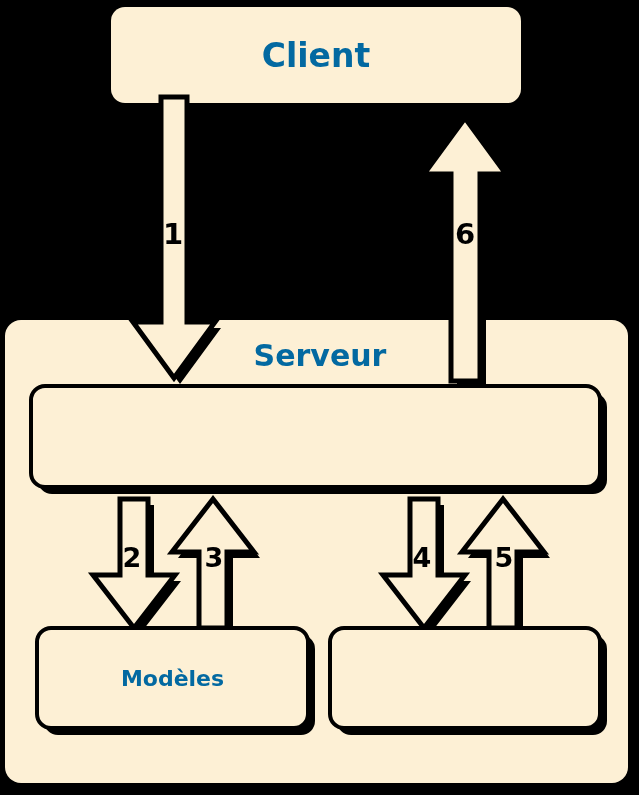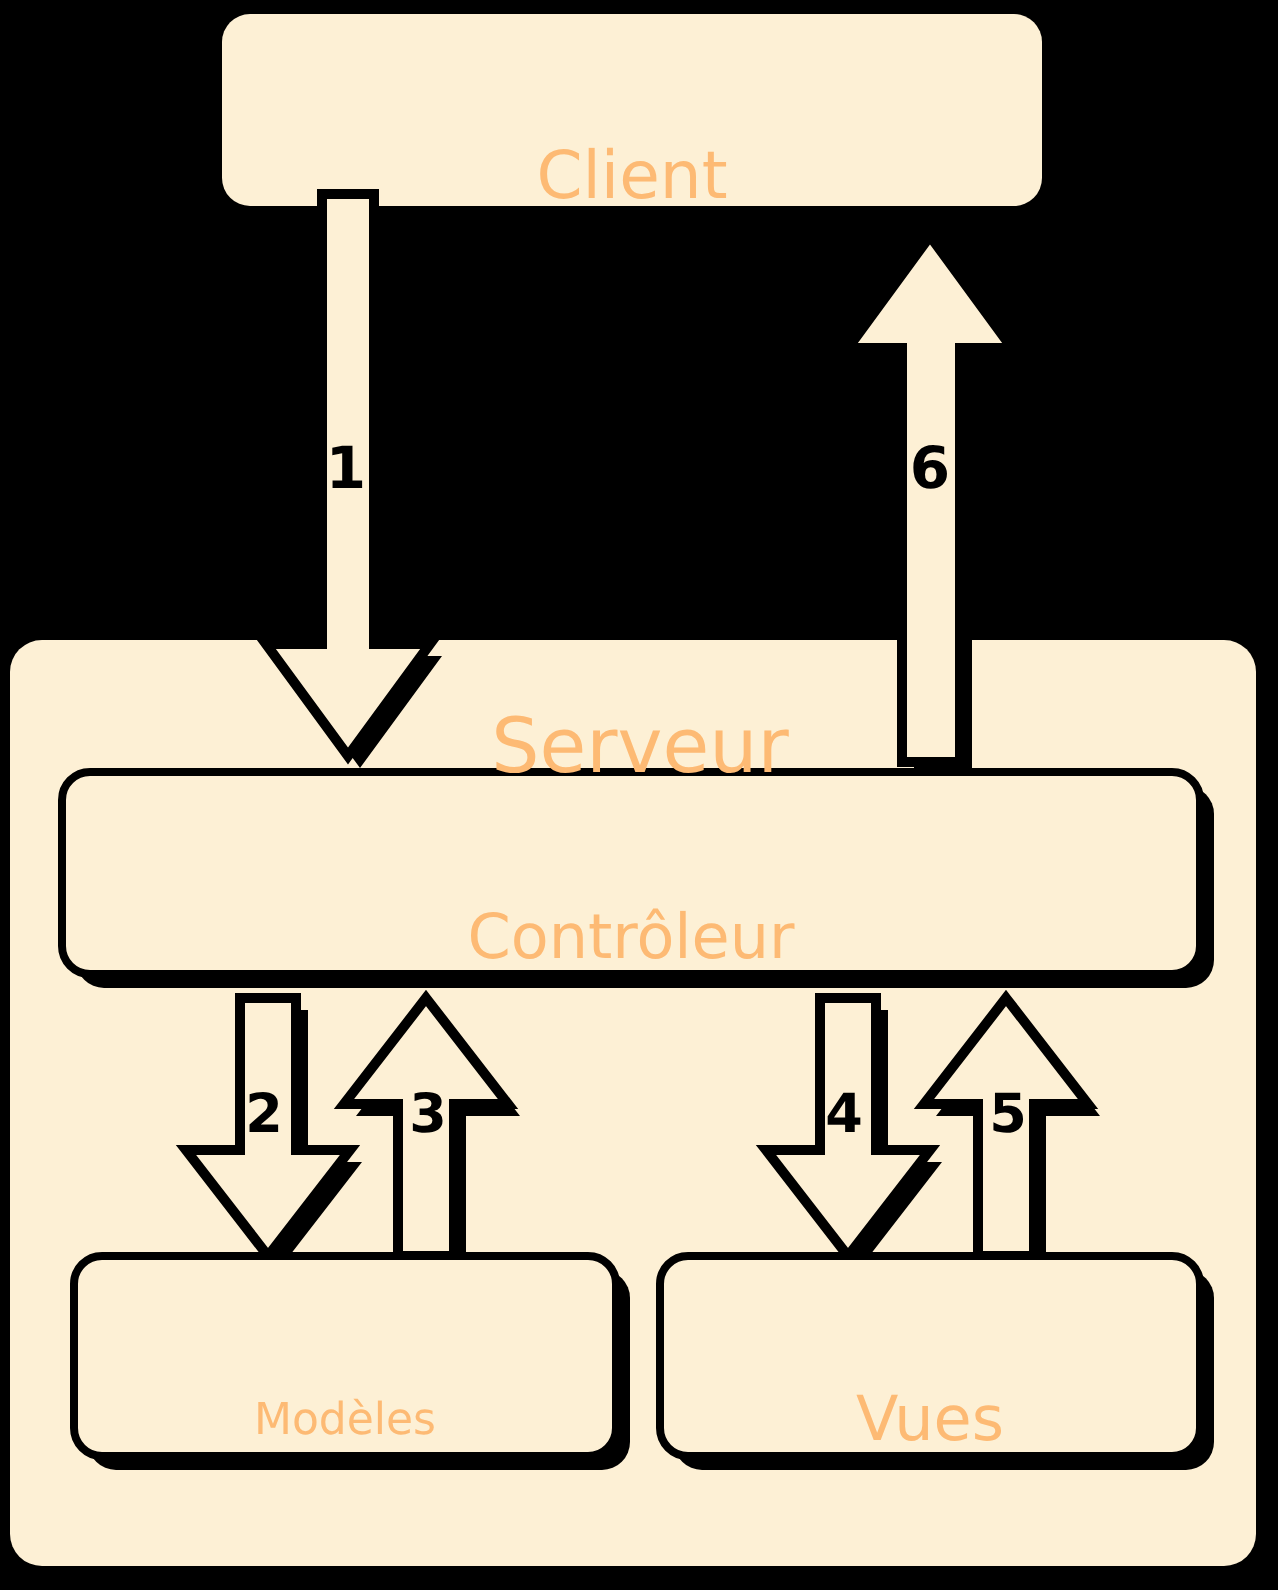--- a/index.html
+++ b/index.html
@@ -19,40 +19,39 @@
   #canvas svg {
     position: absolute;
     left: 0;
     top: 0;
   }
   .box-label {
     position: absolute;
     display: flex;
     align-items: center;
     justify-content: center;
-    color: #fdba74;
+    color: #0369a1;
     font-family: "DejaVu Sans", "Liberation Sans", sans-serif;
-    font-weight: 400;
+    font-weight: 700;
     white-space: nowrap;
     pointer-events: none;
-    margin-top: 32px;
   }
   .arrow-num {
     position: absolute;
     display: flex;
     align-items: center;
     justify-content: center;
     color: #000000;
     font-family: "DejaVu Sans", "Liberation Sans", sans-serif;
     font-weight: 700;
     white-space: nowrap;
     pointer-events: none;
   }
   #lbl-client   { left: 111px; top: 7px;   width: 410px; height: 96px;  font-size: 33px; }
-  #lbl-serveur  { left: 230px; top: 318px; width: 180px; height: 46px;  font-size: 38px; }
+  #lbl-serveur  { left: 230px; top: 332px; width: 180px; height: 46px;  font-size: 30px; }
   #lbl-control  { left: 31px;  top: 386px; width: 569px; height: 101px; font-size: 31px; }
   #lbl-modeles  { left: 37px;  top: 628px; width: 271px; height: 100px; font-size: 22px; }
   #lbl-vues     { left: 330px; top: 628px; width: 270px; height: 100px; font-size: 31px; }
 
   #num-1 { left: 158px; top: 216px; width: 30px; height: 36px; font-size: 29px; }
   #num-6 { left: 450px; top: 216px; width: 30px; height: 36px; font-size: 29px; }
   #num-2 { left: 118px; top: 540px; width: 28px; height: 34px; font-size: 27px; }
   #num-3 { left: 200px; top: 540px; width: 28px; height: 34px; font-size: 27px; }
   #num-4 { left: 408px; top: 540px; width: 28px; height: 34px; font-size: 27px; }
   #num-5 { left: 490px; top: 540px; width: 28px; height: 34px; font-size: 27px; }
@@ -117,25 +116,23 @@
     <g>
       <rect x="337" y="635" width="270" height="100" rx="14" ry="14" fill="#000000"></rect>
       <rect x="330" y="628" width="270" height="100" rx="14" ry="14" fill="#FDF0D5" stroke="#000000" stroke-width="4"></rect>
     </g>
   </svg>
 
   <div class="box-label" id="lbl-client">Client</div>
 
   <div class="box-label" id="lbl-serveur">Serveur</div>
 
-  <div class="box-label" id="lbl-control">Contrôleur</div>
 
   <div class="box-label" id="lbl-modeles">Modèles</div>
 
-  <div class="box-label" id="lbl-vues">Vues</div>
 
   <div class="arrow-num" id="num-1">1</div>
 
   <div class="arrow-num" id="num-2">2</div>
 
   <div class="arrow-num" id="num-3">3</div>
 
   <div class="arrow-num" id="num-4">4</div>
 
   <div class="arrow-num" id="num-5">5</div>

